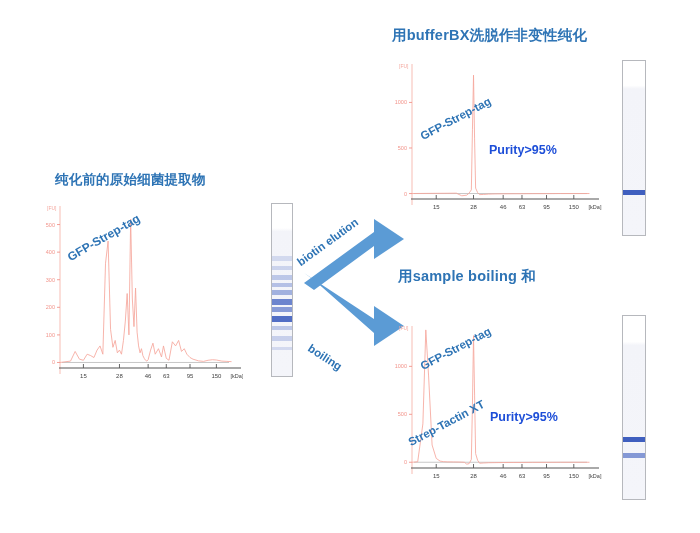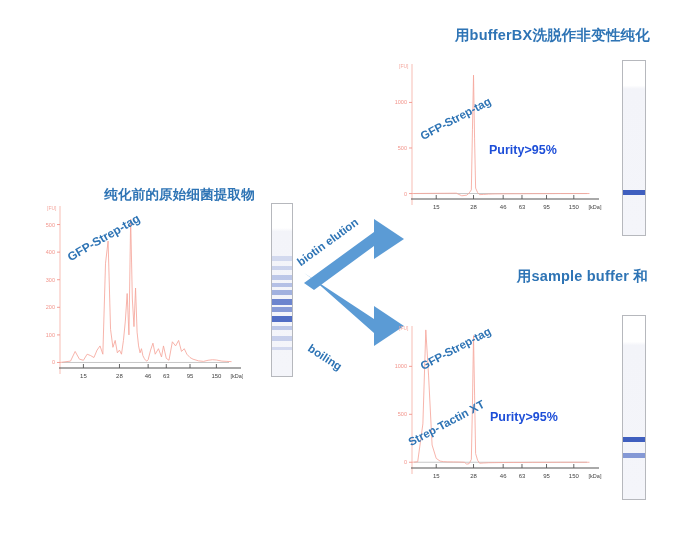--- a/index.html
+++ b/index.html
@@ -13,26 +13,26 @@
     position: relative;
     font-family: "Liberation Sans", sans-serif;
     overflow: hidden;
   }
   .panel { position: absolute; }
 
   
   .title {
     color: #2E74B5;
     font-weight: bold;
-    text-align: right;
+    text-align: left;
     letter-spacing: 0.2px;
     line-height: 1.25;
   }
   #title-left {
-    left: 55px; top: 187px; width: 200px;
+    left: 55px; top: 172px; width: 200px;
     font-size: 13.5px;
   }
   #title-top-right {
     left: 392px; top: 26px; width: 258px;
     font-size: 14.5px;
   }
   #title-bottom-right {
     left: 398px; top: 267px; width: 250px;
     font-size: 14.5px;
   }
@@ -217,21 +217,21 @@
 
 <div class="purity-label" id="label-tr-purity" style="left:489px; top:143px; font-size:12.5px;">Purity&gt;95%</div>
 
 <div class="gel" id="gel-native" style="left:622px; top:60px; width:24px; height:176px;">
   <div class="gel-inner">
       <div class="band" style="top: 74%; height: 3%; background: rgb(63, 95, 191); opacity: 1;"></div>
     </div>
 </div>
 
 <div class="title panel" id="title-bottom-right">
-  <div>用sample buffer 和</div>
+  <div>用sample boiling 和</div>
 </div>
 
 <div class="chart" id="chart-bottom-right" style="left:388px; top:320px;">
   <svg width="215" height="172" viewBox="0 0 215 172">
       <line class="axis-line-y" x1="24" y1="6" x2="24" y2="154"></line>
       <text class="axis-unit" x="11" y="10">[FU]</text>
       <line class="tick-y" x1="21" y1="142.24657534246575" x2="24" y2="142.24657534246575"></line>
       <text class="tick-label-y" x="19" y="144.24657534246575">0</text>
       <line class="tick-y" x1="21" y1="94.3013698630137" x2="24" y2="94.3013698630137"></line>
       <text class="tick-label-y" x="19" y="96.3013698630137">500</text>

